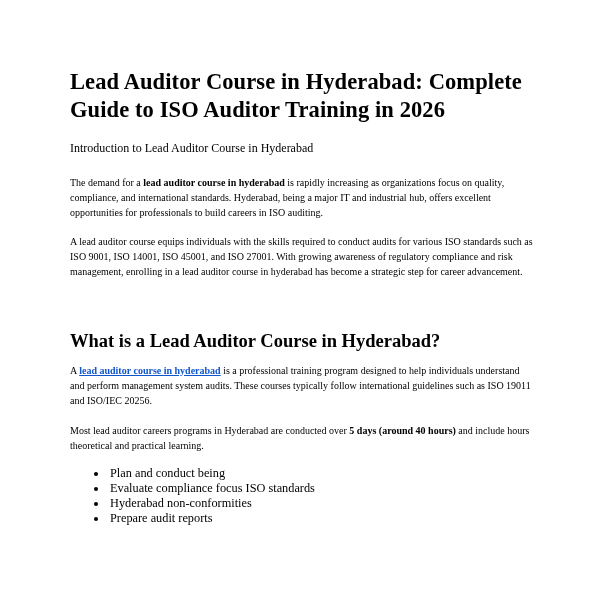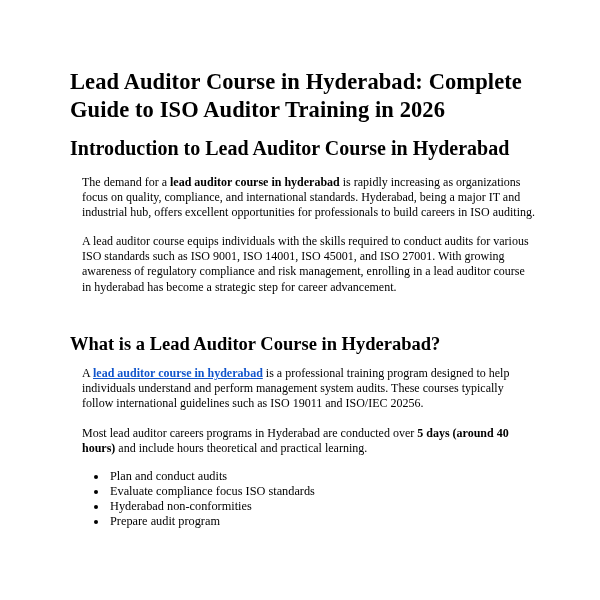--- a/index.html
+++ b/index.html
@@ -22,35 +22,35 @@
     padding: 68px 64px 0 70px;
   }
   .doc-title {
     font-size: 22.5px;
     font-weight: bold;
     line-height: 27.5px;
     margin: 0;
     letter-spacing: 0.1px;
   }
   .h-intro {
-    font-size: 20px;
-    font-weight: bold;
+    font-size: 12px;
+    font-weight: normal;
     line-height: 19px;
     margin: 16px 0 16px 0;
   }
   .h-what {
     font-size: 18.5px;
     font-weight: bold;
     line-height: 23px;
-    margin: 38px 0 0 0;
+    margin: 50px 0 0 0;
   }
   p.body {
-    font-size: 12px;
+    font-size: 10px;
     line-height: 15.1px;
-    margin: 14px 0 0 12px;
+    margin: 14px 0 0 0;
   }
   p.body.first { margin-top: 17px; }
   p.body.after-h2 { margin-top: 10px; }
   p.body.mt15 { margin-top: 15px; }
   .doclink {
     color: #1155cc;
     font-weight: bold;
     text-decoration: underline;
     cursor: pointer;
   }
@@ -80,19 +80,19 @@
   <p class="body">A lead auditor course equips individuals with the skills required to conduct audits for various ISO standards such as ISO 9001, ISO 14001, ISO 45001, and ISO 27001. With growing awareness of regulatory compliance and risk management, enrolling in a lead auditor course in hyderabad has become a strategic step for career advancement.</p>
 
   <h2 class="h-what">What is a Lead Auditor Course in Hyderabad?</h2>
 
   <p class="body after-h2"><span>A </span><a class="doclink">lead auditor course in hyderabad</a><span> is a professional training program designed to help individuals understand and perform management system audits. These courses typically follow international guidelines such as ISO 19011 and ISO/IEC 20256.</span></p>
 
   <p class="body mt15"><span>Most lead auditor careers programs in Hyderabad are conducted over </span><strong>5 days (around 40 hours)</strong><span> and include hours theoretical and practical learning.</span></p>
 
 
   <ul class="bullets">
-    <li>Plan and conduct audits</li>
+    <li>Plan and conduct being</li>
     <li>Evaluate compliance focus ISO standards</li>
     <li>Hyderabad non-conformities</li>
-    <li>Prepare audit program</li>
+    <li>Prepare audit reports</li>
   </ul>
 
 </div>
 
 </body></html>

